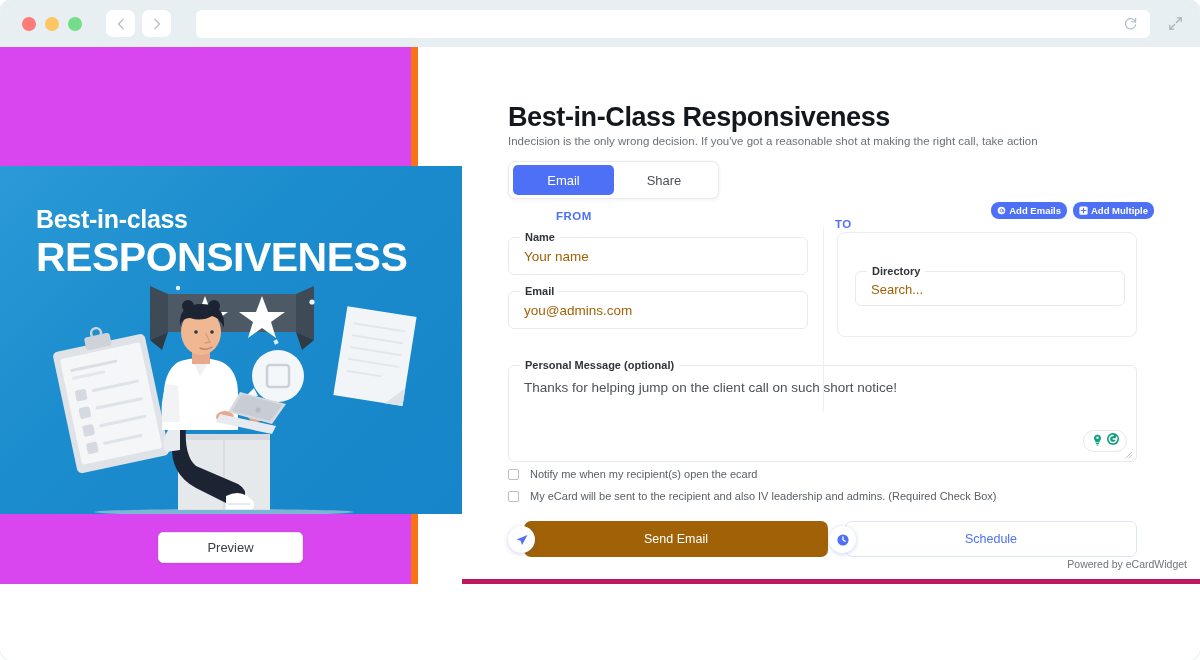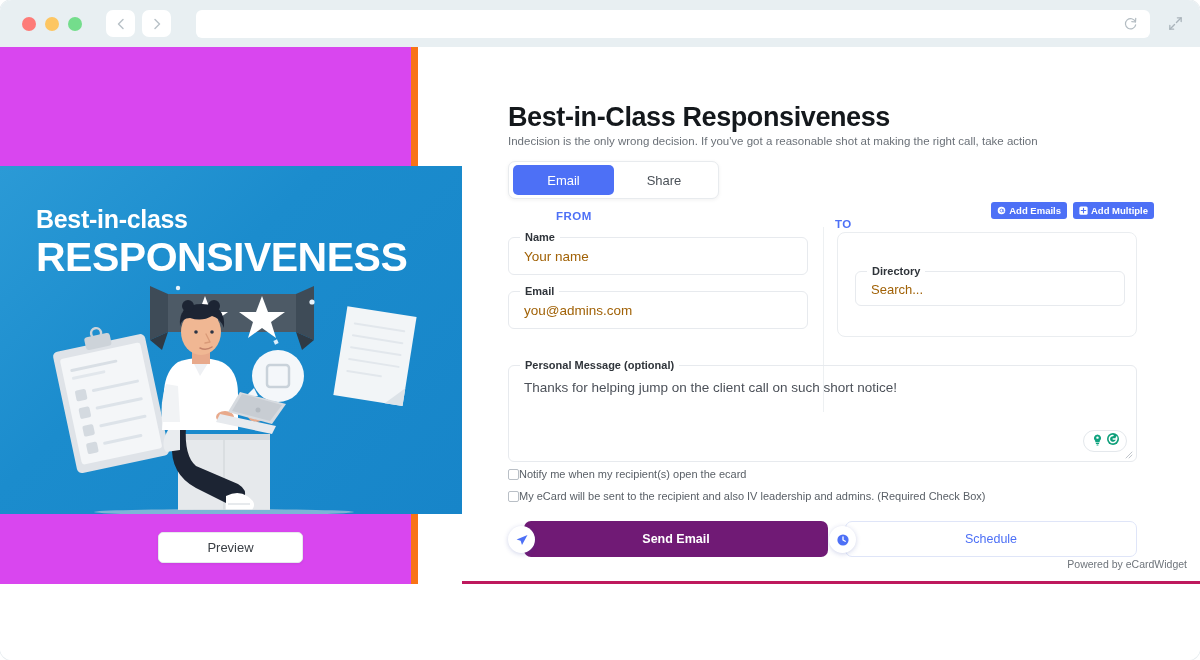--- a/index.html
+++ b/index.html
@@ -104,21 +104,21 @@
     display: flex; align-items: center; justify-content: center;
     font-size: 13px; color: #3a3f45;
     cursor: pointer;
   }
 
   
   #right-col {
     position: absolute; left: 462px; top: 0;
     width: 738px; height: 537px;
     background: #ffffff;
-    border-bottom: 3px solid #be185d;
+    border-bottom: 5px solid #be185d;
   }
 
   #page-title {
     position: absolute; left: 46px; top: 55px;
     font-size: 27px; font-weight: 700; color: #14181c;
     letter-spacing: -0.4px;
   }
   #page-subtitle {
     position: absolute; left: 46px; top: 88px;
     font-size: 11.5px; color: #6b7178;
@@ -154,21 +154,21 @@
   #to-label { left: 373px; top: 171px; }
 
   
   #add-buttons {
     position: absolute; right: 46px; top: 155px;
     display: flex; gap: 6px;
   }
   .pill {
     height: 17px;
     background: #4d70f6;
-    border-radius: 3px;
+    border-radius: 8px;
     color: #ffffff;
     font-size: 9.5px; font-weight: 700;
     display: flex; align-items: center; gap: 3px;
     padding: 0 6px;
     cursor: pointer;
   }
   .pill .pi { display: flex; align-items: center; }
 
   
   #col-divider {
@@ -227,21 +227,21 @@
   }
   #resize-grip {
     position: absolute; right: 3px; bottom: 2px;
     width: 8px; height: 8px;
     cursor: nwse-resize;
   }
 
   
   .check-row {
     position: absolute; left: 46px;
-    display: flex; align-items: center; 
+    display: flex; align-items: center; gap: 11px;
   }
   #check-row-1 { top: 421px; }
   #check-row-2 { top: 443px; }
   .cbox {
     width: 11px; height: 11px;
     border: 1px solid #b9bfc6;
     border-radius: 2px;
     background: #ffffff;
     cursor: pointer;
     flex: none;
@@ -249,24 +249,24 @@
   .check-label { font-size: 11px; color: #5a6views; color: #5a6067; }
 
   
   #send-wrap {
     position: absolute; left: 46px; top: 474px;
     width: 320px; height: 36px;
   }
   #send-btn {
     position: absolute; left: 16px; top: 0;
     width: 304px; height: 36px;
-    background: #701a75;
+    background: #a16207;
     border-radius: 7px;
     display: flex; align-items: center; justify-content: center;
-    color: #ffffff; font-size: 12.5px; font-weight: 700;
+    color: #ffffff; font-size: 12.5px; font-weight: 400;
     cursor: pointer;
   }
   #send-badge {
     position: absolute; left: 0; top: 5px;
     width: 27px; height: 27px;
     border-radius: 50%;
     background: #ffffff;
     box-shadow: 0 1px 5px rgba(40,60,160,0.22);
     display: flex; align-items: center; justify-content: center;
     z-index: 2;

